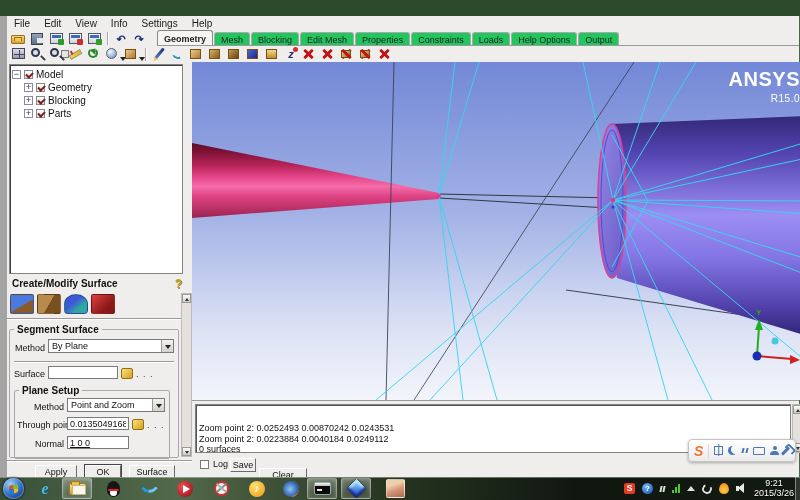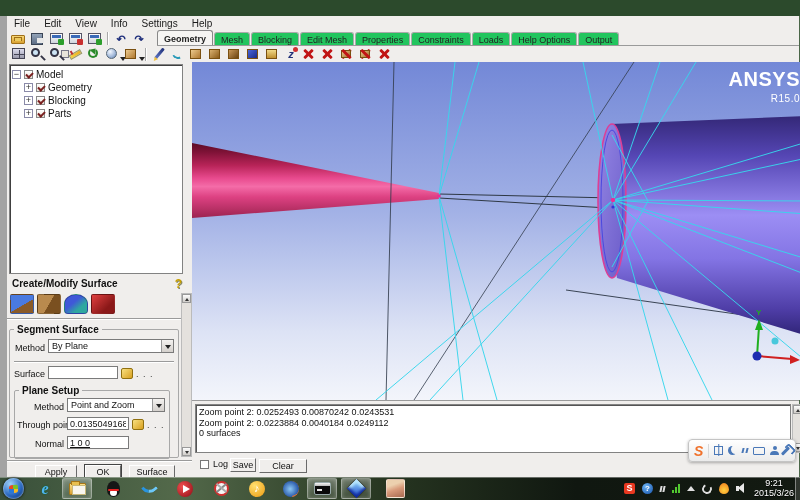--- a/index.html
+++ b/index.html
@@ -98,21 +98,21 @@
   .btnrow{position:absolute;top:403px;left:0;right:0}
   .wbtn{position:absolute;height:15px;font-size:9px;background:#f0eeec;border:1px solid;border-color:#fff #6a6a6a #6a6a6a #fff;color:#111;text-align:center;line-height:13px}
   .wbtn.def{box-shadow:0 0 0 1px #444}
   
   .viewport{position:absolute;left:185px;top:46px;width:615px;height:338px;overflow:hidden}
   .brand{position:absolute;right:7px;top:8px;text-align:right;color:#fff;line-height:19px}
   .brand .b1{font-size:20px;font-weight:bold;letter-spacing:.5px}
   .brand .b2{font-size:10px;letter-spacing:.5px}
   
   .msg{position:absolute;left:185px;top:384px;right:0;height:77px;background:#f0eeec;border-top:1px solid #9a9a9a}
-  .logbox{position:absolute;left:3px;top:3px;width:596px;height:49px;background:#fff;border:1px solid #828282;box-shadow:inset 1px 1px 0 #555;font-size:9px;line-height:10.5px;color:#111;padding:2px 3px;overflow:hidden}
+  .logbox{position:absolute;left:3px;top:3px;width:596px;height:49px;background:#fff;border:1px solid #828282;box-shadow:inset 1px 1px 0 #555;font-size:9px;line-height:10.5px;color:#111;padding:18px 3px;overflow:hidden}
   .msgscroll{position:absolute;left:600px;top:3px;width:12px;height:49px;background:#e4e1dd;border:1px solid #bbb}
   .msgctl{position:absolute;left:0;top:56px;right:0;height:16px;font-size:9px;color:#111}
   .cbox{position:absolute;left:8px;top:3px;width:9px;height:9px;background:#fff;border:1px solid #777}
   .cblabel{position:absolute;left:21px;top:2px}
   
   .ime{position:absolute;left:688px;top:439px;width:108px;height:23px;background:linear-gradient(#ffffff,#ebebeb);border:1px solid #c4c4c4;border-radius:4px;box-shadow:0 1px 3px rgba(0,0,0,.3);display:flex;align-items:center;padding:0 5px;gap:5px}
   .slogo{font-size:14px;font-weight:bold;font-style:italic;color:#f0722c;line-height:20px}
   .idiv{width:1px;height:14px;background:#d8d8d8}
   .m-zh{width:9px;height:9px;border:1.5px solid #4a78b8;position:relative}
   .m-zh::before{content:"";position:absolute;left:50%;top:-3px;height:12px;width:1.5px;background:#4a78b8;transform:translateX(-50%)}
@@ -457,21 +457,21 @@
         <div>0 surfaces</div>
       </div>
       <div class="msgscroll">
         <span class="sbtn up"></span>
         <span class="sbtn dn"></span>
       </div>
       <div class="msgctl">
         <span class="cbox"></span>
         <span class="cblabel">Log</span>
         <button class="wbtn" style="left:38px;top:1px;width:26px;height:14px">Save</button>
-        <button class="wbtn" style="left:67px;top:2px;width:48px;height:14px">Clear</button>
+        <button class="wbtn" style="left:67px;top:11px;width:48px;height:14px">Clear</button>
       </div>
     </div>
   </div>
 
   <div class="ime">
     <span class="slogo">S</span>
     <span class="idiv"></span>
     <span class="m-zh"></span>
     <span class="m-moon"></span>
     <span class="m-ap"></span>

